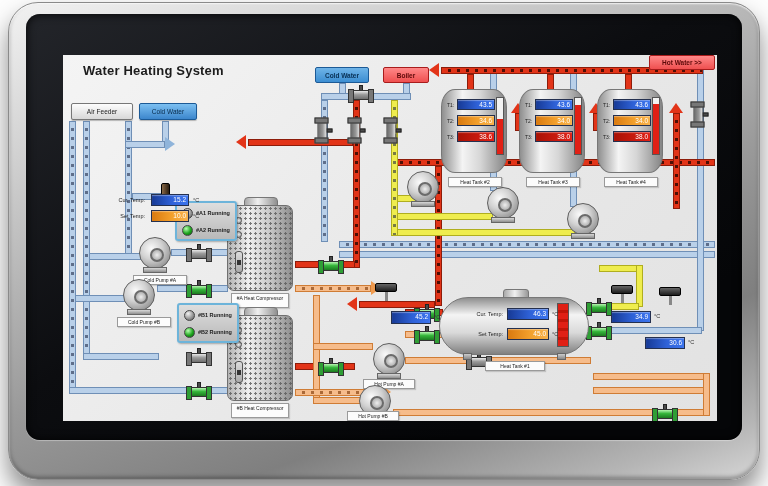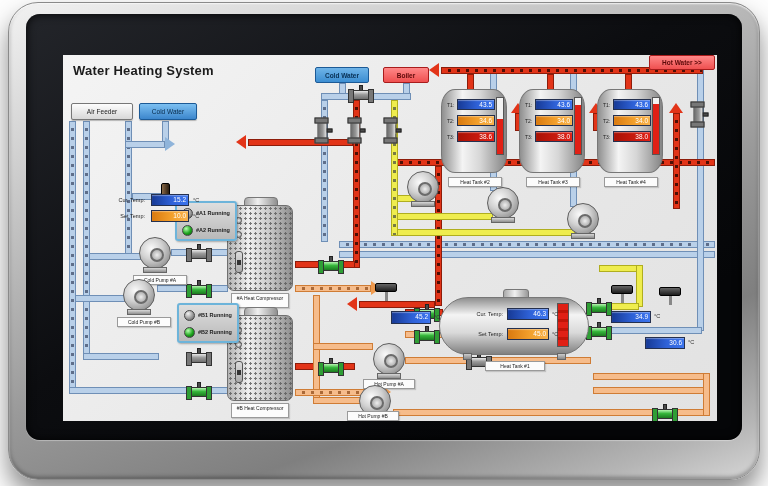--- a/index.html
+++ b/index.html
@@ -411,15 +411,15 @@
     <span class="disp" style="left:548px;top:256px;width:40px;height:12px">34.9</span>
     <span class="unit" style="left:591px;top:258px">°C</span>
     <span class="disp" style="left:582px;top:282px;width:40px;height:12px">30.6</span>
     <span class="unit" style="left:625px;top:284px">°C</span>
 
     <div class="tag bluetag" style="left:252px;top:12px;width:54px">Cold Water</div>
     <div class="tag redtag" style="left:320px;top:12px;width:46px">Boiler</div>
     <div class="tag redtag" style="left:586px;top:0px;width:66px;height:15px;line-height:14px">Hot Water &gt;&gt;</div>
     <div class="btn" style="left:8px;top:48px;width:62px">Air Feeder</div>
     <div class="btn bluebtn" style="left:76px;top:48px;width:58px">Cold Water</div>
-    <div class="title" style="left:10px;top:8px">Water Heating System</div>
+    <div class="title" style="left:20px;top:8px">Water Heating System</div>
   </div>
 </div>
 
 </body></html>

